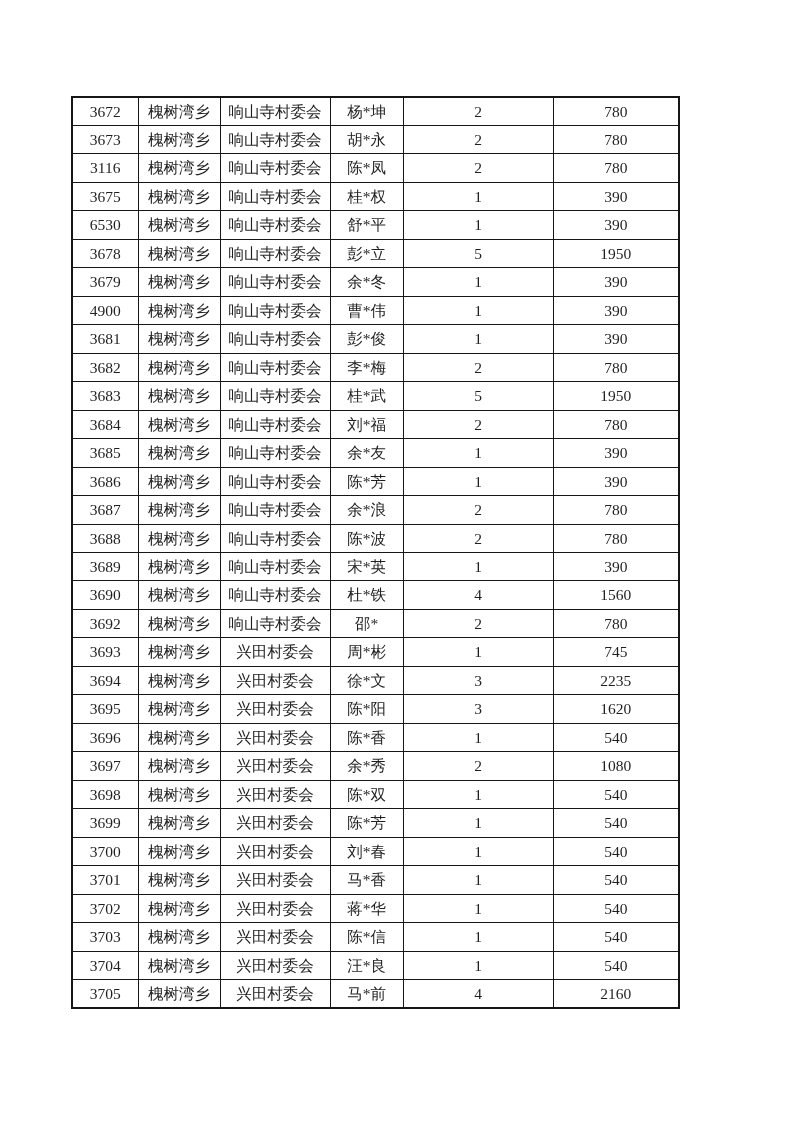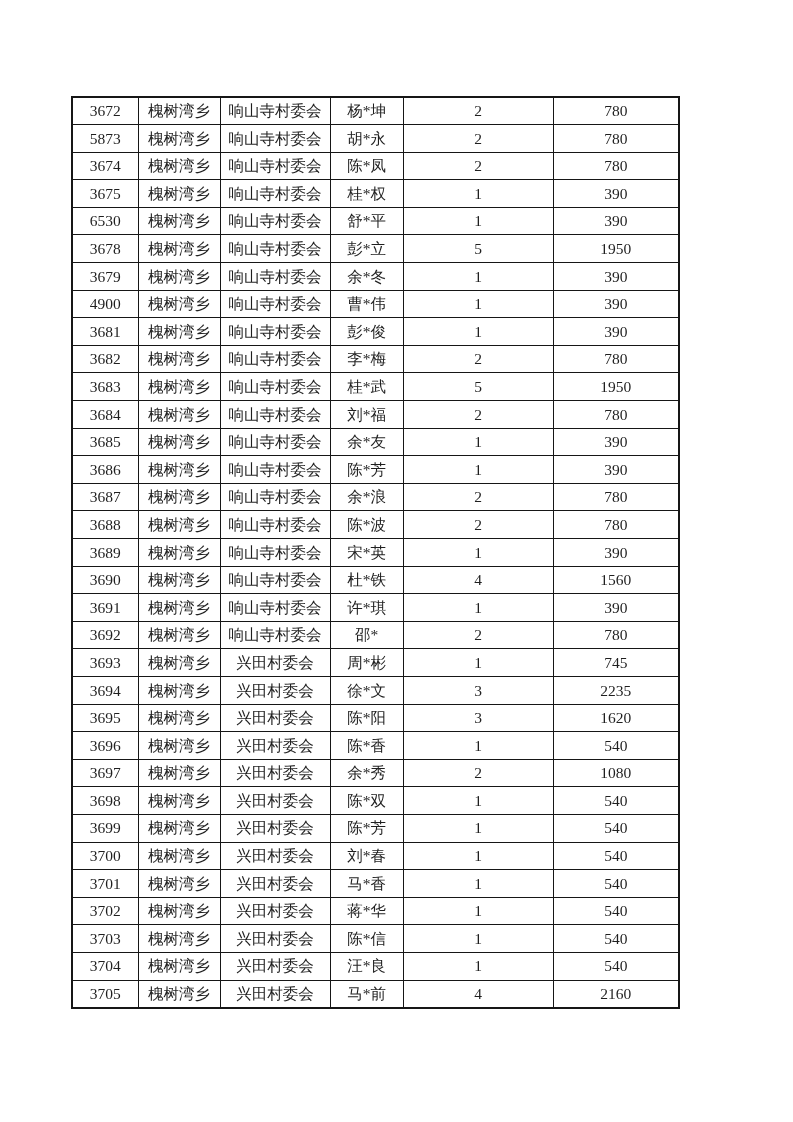--- a/index.html
+++ b/index.html
@@ -64,29 +64,29 @@
     <tbody>
         <tr>
           <td>3672</td>
           <td>槐树湾乡</td>
           <td>响山寺村委会</td>
           <td>杨*坤</td>
           <td>2</td>
           <td>780</td>
         </tr>
         <tr>
-          <td>5873</td>
+          <td>3673</td>
           <td>槐树湾乡</td>
           <td>响山寺村委会</td>
           <td>胡*永</td>
           <td>2</td>
           <td>780</td>
         </tr>
         <tr>
-          <td>3674</td>
+          <td>3116</td>
           <td>槐树湾乡</td>
           <td>响山寺村委会</td>
           <td>陈*凤</td>
           <td>2</td>
           <td>780</td>
         </tr>
         <tr>
           <td>3675</td>
           <td>槐树湾乡</td>
           <td>响山寺村委会</td>
@@ -198,28 +198,20 @@
           <td>1</td>
           <td>390</td>
         </tr>
         <tr>
           <td>3690</td>
           <td>槐树湾乡</td>
           <td>响山寺村委会</td>
           <td>杜*铁</td>
           <td>4</td>
           <td>1560</td>
-        </tr>
-        <tr>
-          <td>3691</td>
-          <td>槐树湾乡</td>
-          <td>响山寺村委会</td>
-          <td>许*琪</td>
-          <td>1</td>
-          <td>390</td>
         </tr>
         <tr>
           <td>3692</td>
           <td>槐树湾乡</td>
           <td>响山寺村委会</td>
           <td>邵*</td>
           <td>2</td>
           <td>780</td>
         </tr>
         <tr>

